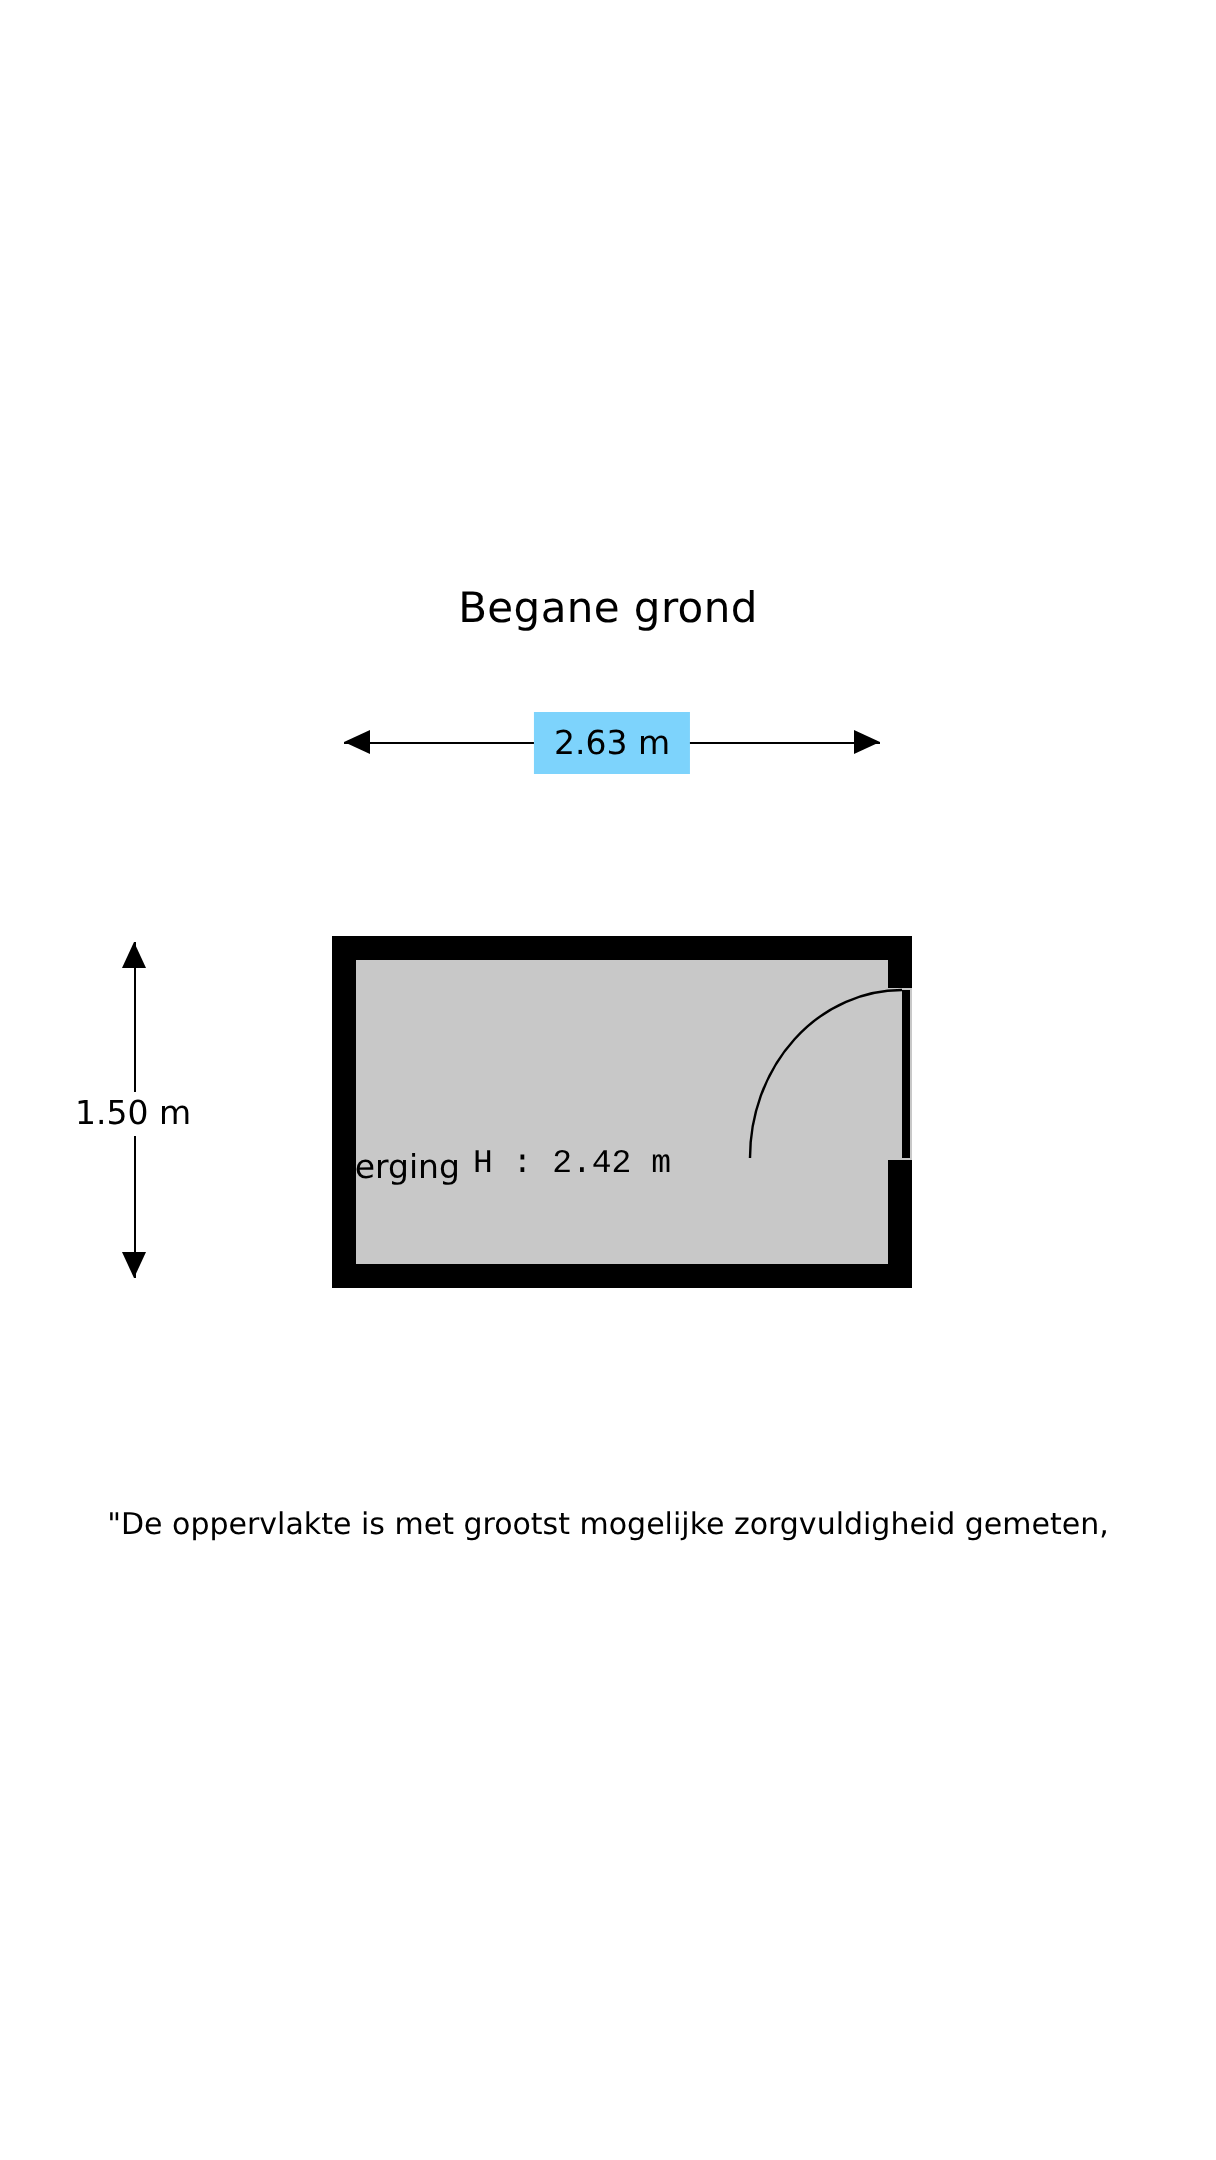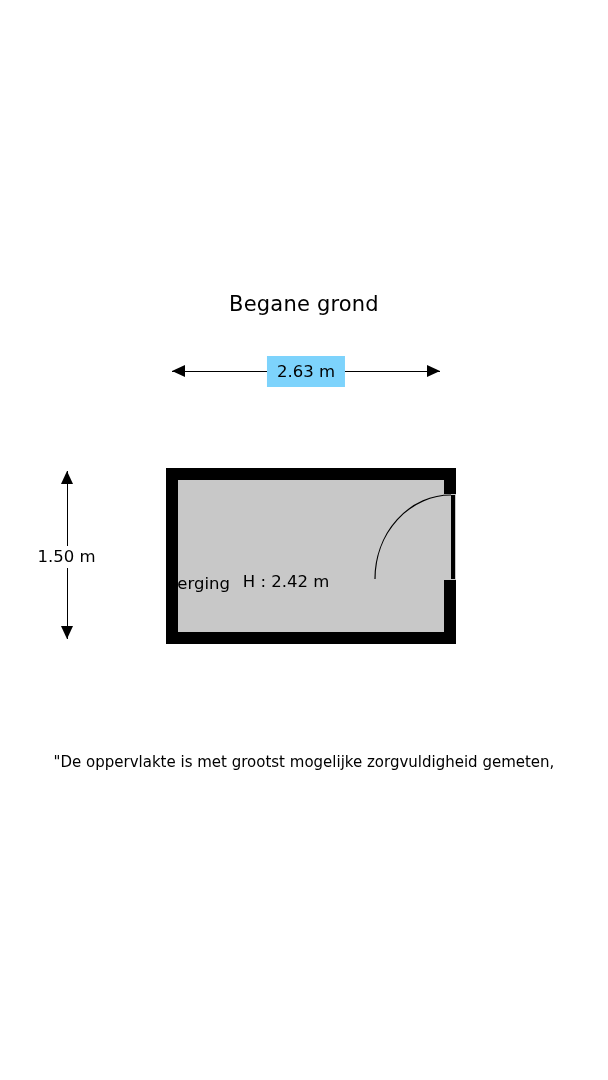--- a/index.html
+++ b/index.html
@@ -187,20 +187,21 @@
   }
   .room-height {
     position: absolute;
     left: 166px;
     top: 555px;
     width: 240px;
     text-align: center;
     font-size: 16.5px;
     line-height: 22px;
     color: #000;
+    font-family: Liberation Mono, monospace;
   }
 
   
   .disclaimer {
     position: absolute;
     left: 0;
     top: 736px;
     width: 608px;
     text-align: center;
     font-size: 15px;

